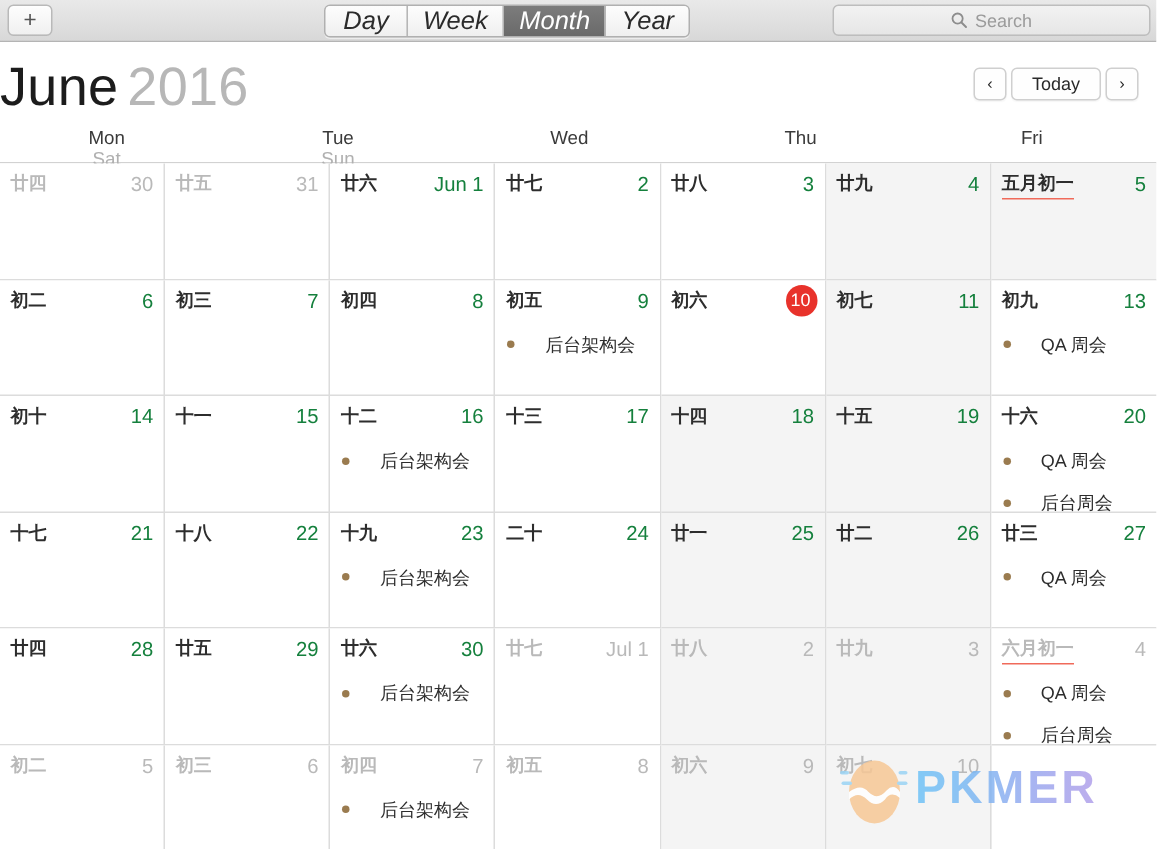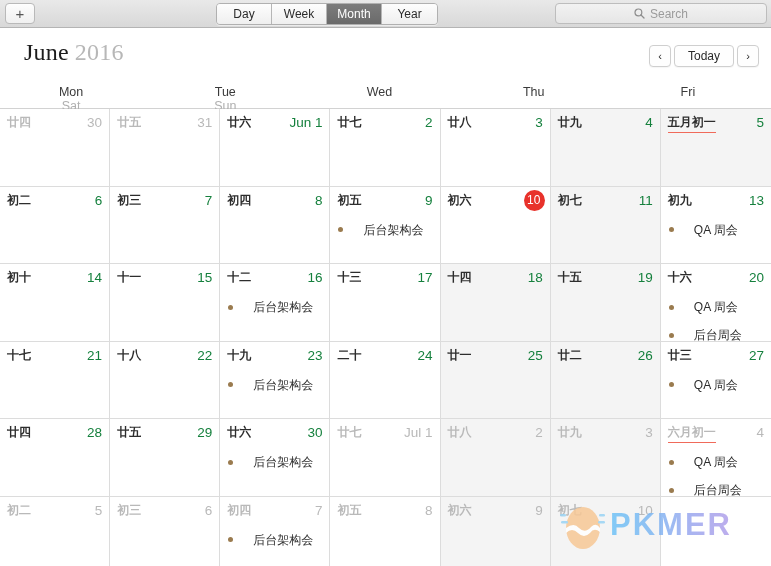--- a/index.html
+++ b/index.html
@@ -33,23 +33,24 @@
   }
   .segmented {
     position: absolute; left: 216px; top: 3px;
     display: flex; height: 22px;
     border: 1px solid #b0b0b0; border-radius: 4px; overflow: hidden;
     box-shadow: 0 1px 0 rgba(255,255,255,.5);
   }
   .seg {
     min-width: 55px; padding: 0 10px;
     display: flex; align-items: center; justify-content: center;
-    font-size: 12px; color: #2b2b2b;
+    font-size: 17px; color: #2b2b2b;
     background: linear-gradient(to bottom, #fdfdfd, #efefef);
     border-right: 1px solid #b6b6b6;
+    font-style: italic;
   }
   .seg:last-child { border-right: none; }
   .seg.active {
     background: linear-gradient(to bottom, #7c7c7c, #6a6a6a);
     color: #ffffff;
   }
   .search-box {
     position: absolute; right: 4px; top: 3px;
     width: 212px; height: 21px;
     background: linear-gradient(to bottom, #f2f2f2, #e6e6e6);
@@ -61,23 +62,23 @@
   .search-placeholder { font-size: 12px; color: #9b9b9b; }
   .mag { display: block; }
 
   
   .header {
     position: relative;
     height: 57px;
     background: #ffffff;
   }
   .month-title {
-    position: absolute; left: 24px; top: 12px;
-    font-size: 24px; font-weight: 300; color: #1c1c1c;
-    letter-spacing: .2px; line-height: 1; font-family: Liberation Serif, serif;
+    position: absolute; left: 0; top: 12px;
+    font-size: 36px; font-weight: 300; color: #1c1c1c;
+    letter-spacing: .2px; line-height: 1;
   }
   .month-title .year { color: #b7b7b7; margin-left: 6px; }
   .nav {
     position: absolute; right: 12px; top: 17px;
     display: flex; gap: 3px; align-items: center;
   }
   .nav-btn {
     height: 22px; min-width: 22px;
     display: flex; align-items: center; justify-content: center;
     background: #fefefe;

